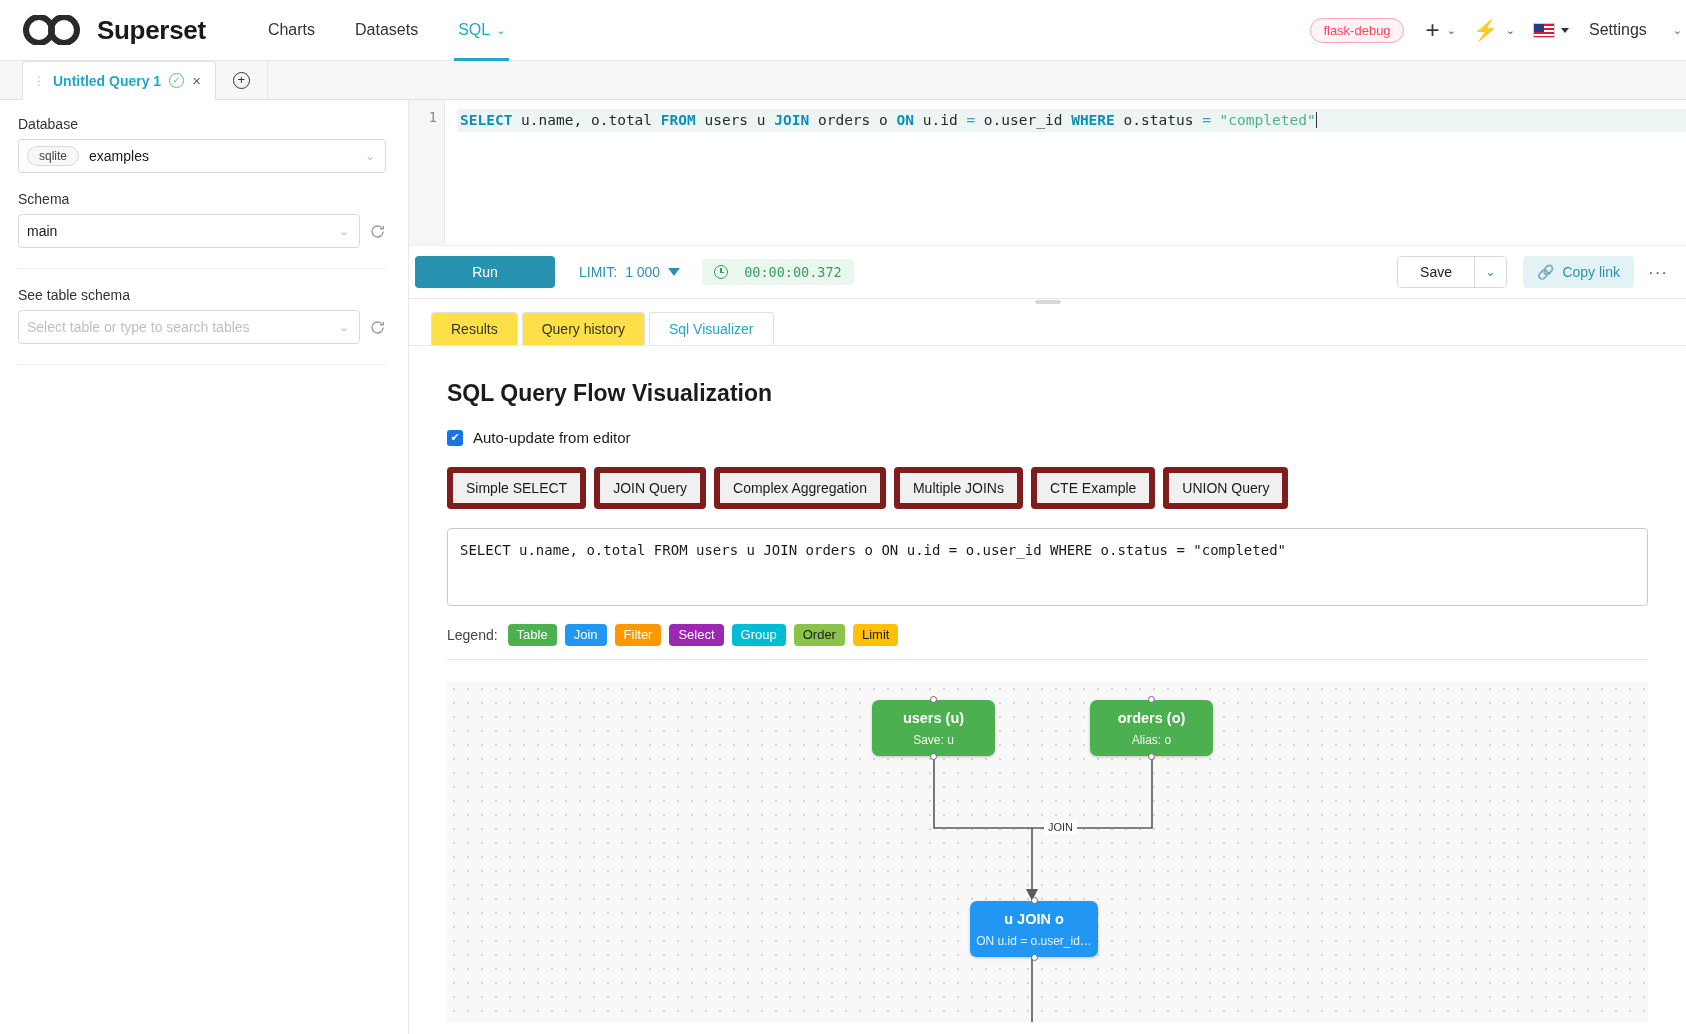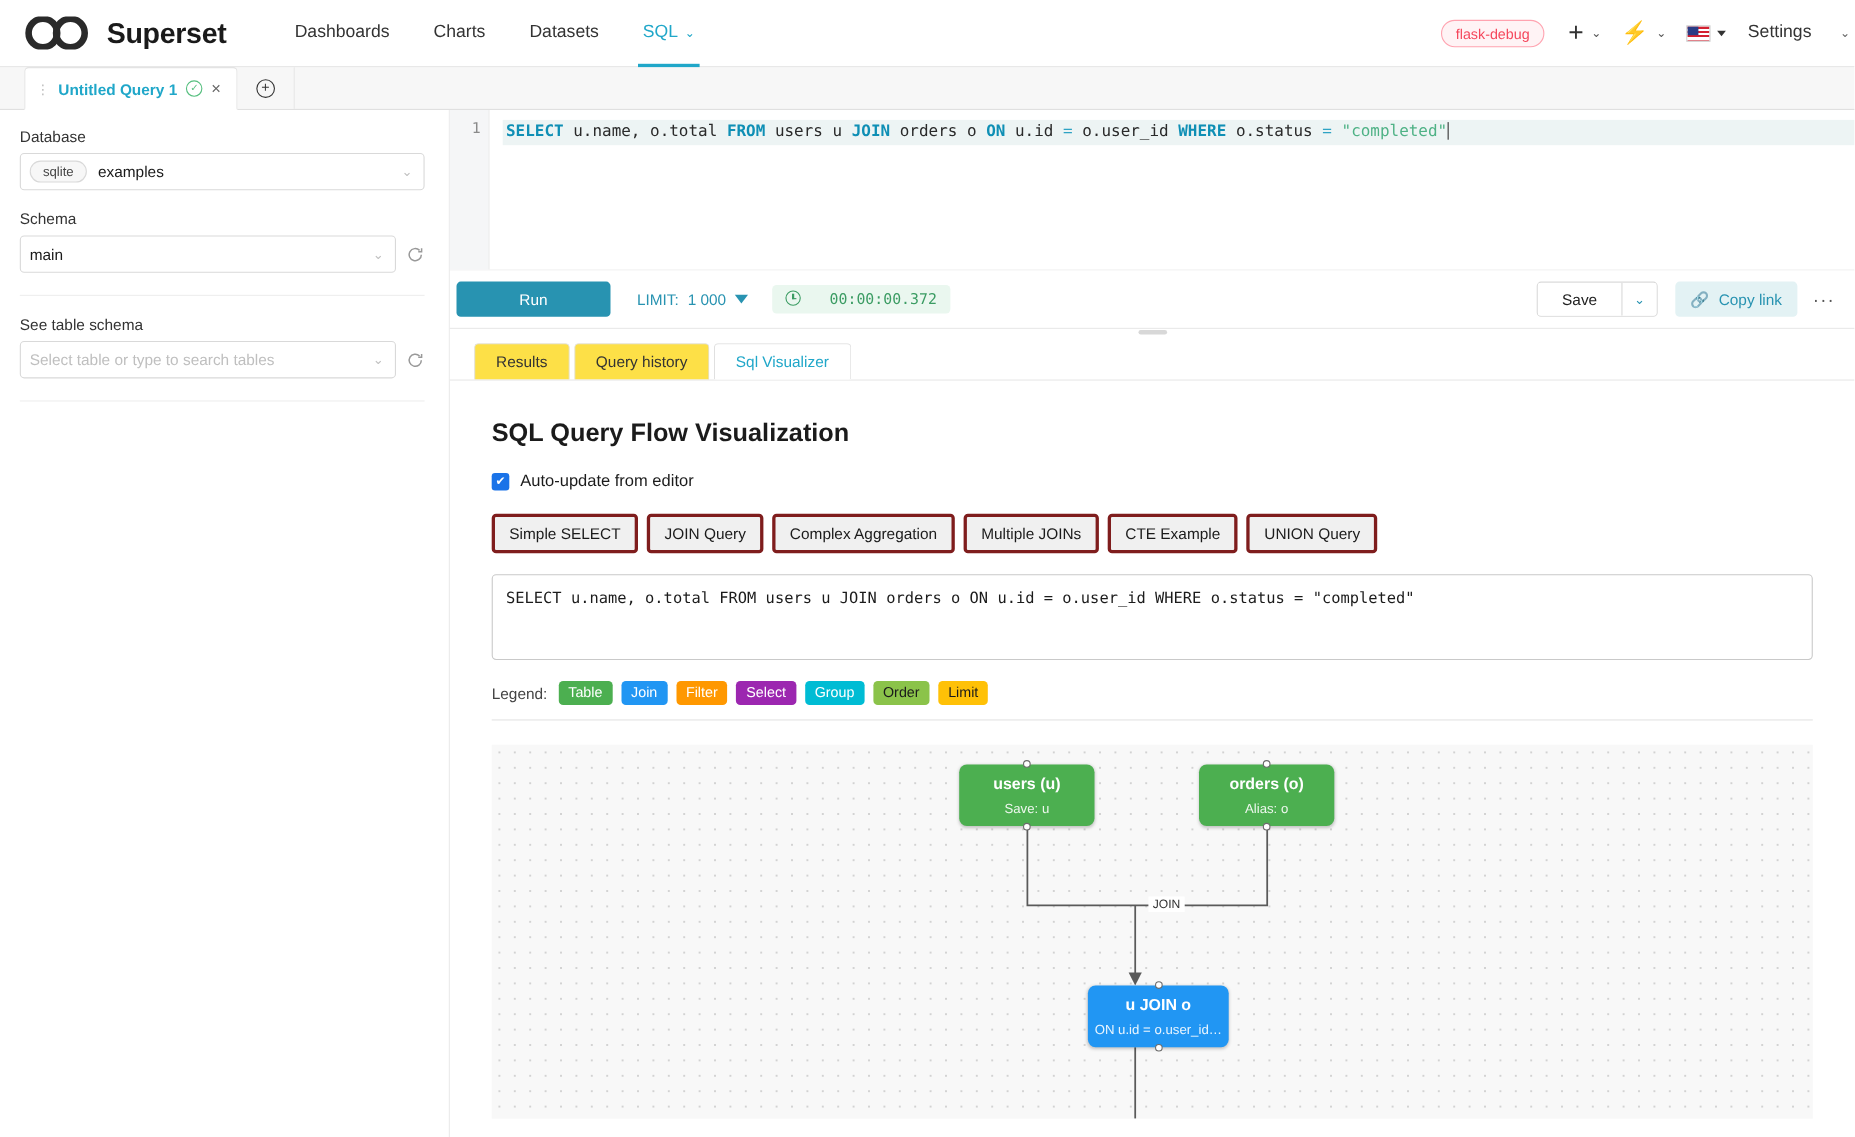--- a/index.html
+++ b/index.html
@@ -130,21 +130,21 @@
   }
   .run-btn {
     width: 140px; height: 32px; background: #2893b1; color: #fff; border: none; border-radius: 4px;
     font-size: 14px; cursor: pointer; font-family: inherit;
   }
   .limit-box { display: flex; align-items: center; gap: 8px; margin-left: 24px; color: #2893b1; font-size: 14px; cursor: pointer; }
   .limit-label { color: #2893b1; }
   .limit-val { color: #2893b1; }
   .tri-fill { width: 0; height: 0; border-left: 6px solid transparent; border-right: 6px solid transparent; border-top: 8px solid #2893b1; }
   .timer {
-    margin-left: 22px; display: flex; align-items: flex-start; gap: 26px;
+    margin-left: 22px; display: flex; align-items: center; gap: 16px;
     background: #eaf7ef; color: #3b9c63; border-radius: 4px; padding: 5px 12px;
     font-family: "DejaVu Sans Mono", monospace; font-size: 13.5px;
   }
   .clock { width: 14px; height: 14px; border: 1.4px solid #3b9c63; border-radius: 50%; position: relative; }
   .clock::before { content:""; position:absolute; left:5.2px; top:2px; width:1.2px; height:5px; background:#3b9c63; }
   .clock::after { content:""; position:absolute; left:5.2px; top:6px; width:4px; height:1.2px; background:#3b9c63; }
 
   .tb-right { margin-left: auto; display: flex; align-items: center; gap: 0; }
   .save-grp { display: flex; height: 32px; border: 1px solid #d9d9d9; border-radius: 4px; overflow: hidden; }
   .save-btn { padding: 0 22px; display: flex; align-items: center; font-size: 14px; color: #222; background: #fff; cursor: pointer; }
@@ -173,21 +173,21 @@
   .viz-title { font-size: 23px; font-weight: bold; color: #1b1b1b; margin-bottom: 22px; }
   .chk-row { display: flex; align-items: center; gap: 10px; margin-bottom: 21px; }
   .chk {
     width: 16px; height: 16px; background: #1a73e8; border-radius: 3px;
     display: flex; align-items: center; justify-content: center; color: #fff; font-size: 11px; cursor: pointer;
   }
   .chk-label { font-size: 15px; color: #1b1b1b; }
   .sq-label { font-size: 15px; color: #1b1b1b; margin-bottom: 11px; }
   .sq-row { display: flex; gap: 8px; margin-bottom: 19px; flex-wrap: wrap; }
   .sq-btn {
-    border: 3px solid #7f1d1d; background: #f0f0f0; border-radius: 4px;
+    border: 6px solid #7f1d1d; background: #f0f0f0; border-radius: 4px;
     font-size: 14px; color: #1b1b1b; padding: 7px 13px; cursor: pointer;
     font-family: inherit; white-space: nowrap;
   }
   .sql-textarea {
     width: 100%; height: 78px; border: 1px solid #c9c9c9; border-radius: 4px;
     font-family: "DejaVu Sans Mono", monospace; font-size: 14px; color: #1b1b1b;
     padding: 11px 12px; resize: none; outline: none; background: #fff; line-height: 1.45;
   }
   .legend-row { display: flex; align-items: center; gap: 8px; padding: 14px 0 13px 0; border-bottom: 1px solid #e3e3e3; }
   .legend-label { font-size: 14px; color: #444; margin-right: 2px; }
@@ -229,23 +229,20 @@
           <circle cx="42" cy="15" r="13" fill="none" stroke="#2a2a2a" stroke-width="6"></circle>
           <path d="M17 2 A13 13 0 0 1 17 28 A13 13 0 0 0 17 2 Z" fill="#20a7c9"></path>
           <path d="M42 2 A13 13 0 0 0 42 28 A13 13 0 0 1 42 2 Z" fill="#20a7c9"></path>
         </svg>
       </span>
       <span class="brand-text">Superset</span>
     </div>
 
     <div class="nav-links">
       <div class="nav-link">
-          <span>Dashboards</span>
-        </div>
-      <div class="nav-link">
           <span>Charts</span>
         </div>
       <div class="nav-link">
           <span>Datasets</span>
         </div>
       <div class="nav-link active">
         <span>SQL</span>
         <span class="caret">⌄</span>
       </div>
     </div>
@@ -421,21 +418,21 @@
             <span class="port bot"></span>
           </div>
 
           <div class="node" style="left:643px;top:18px;width:123px;height:56px;background:#4caf50">
             <span class="port top"></span>
             <span class="ttl">orders (o)</span>
             <span class="sub">Alias: o</span>
             <span class="port bot"></span>
           </div>
 
-          <div class="node" style="left:542px;top:219px;width:128px;height:56px;background:#2196f3">
+          <div class="node" style="left:523px;top:219px;width:128px;height:56px;background:#2196f3">
             <span class="port top"></span>
             <span class="ttl">u JOIN o</span>
             <span class="sub">ON u.id = o.user_id…</span>
             <span class="port bot"></span>
           </div>
         </div>
       </div>
     </div>
   </div>
 </div>

